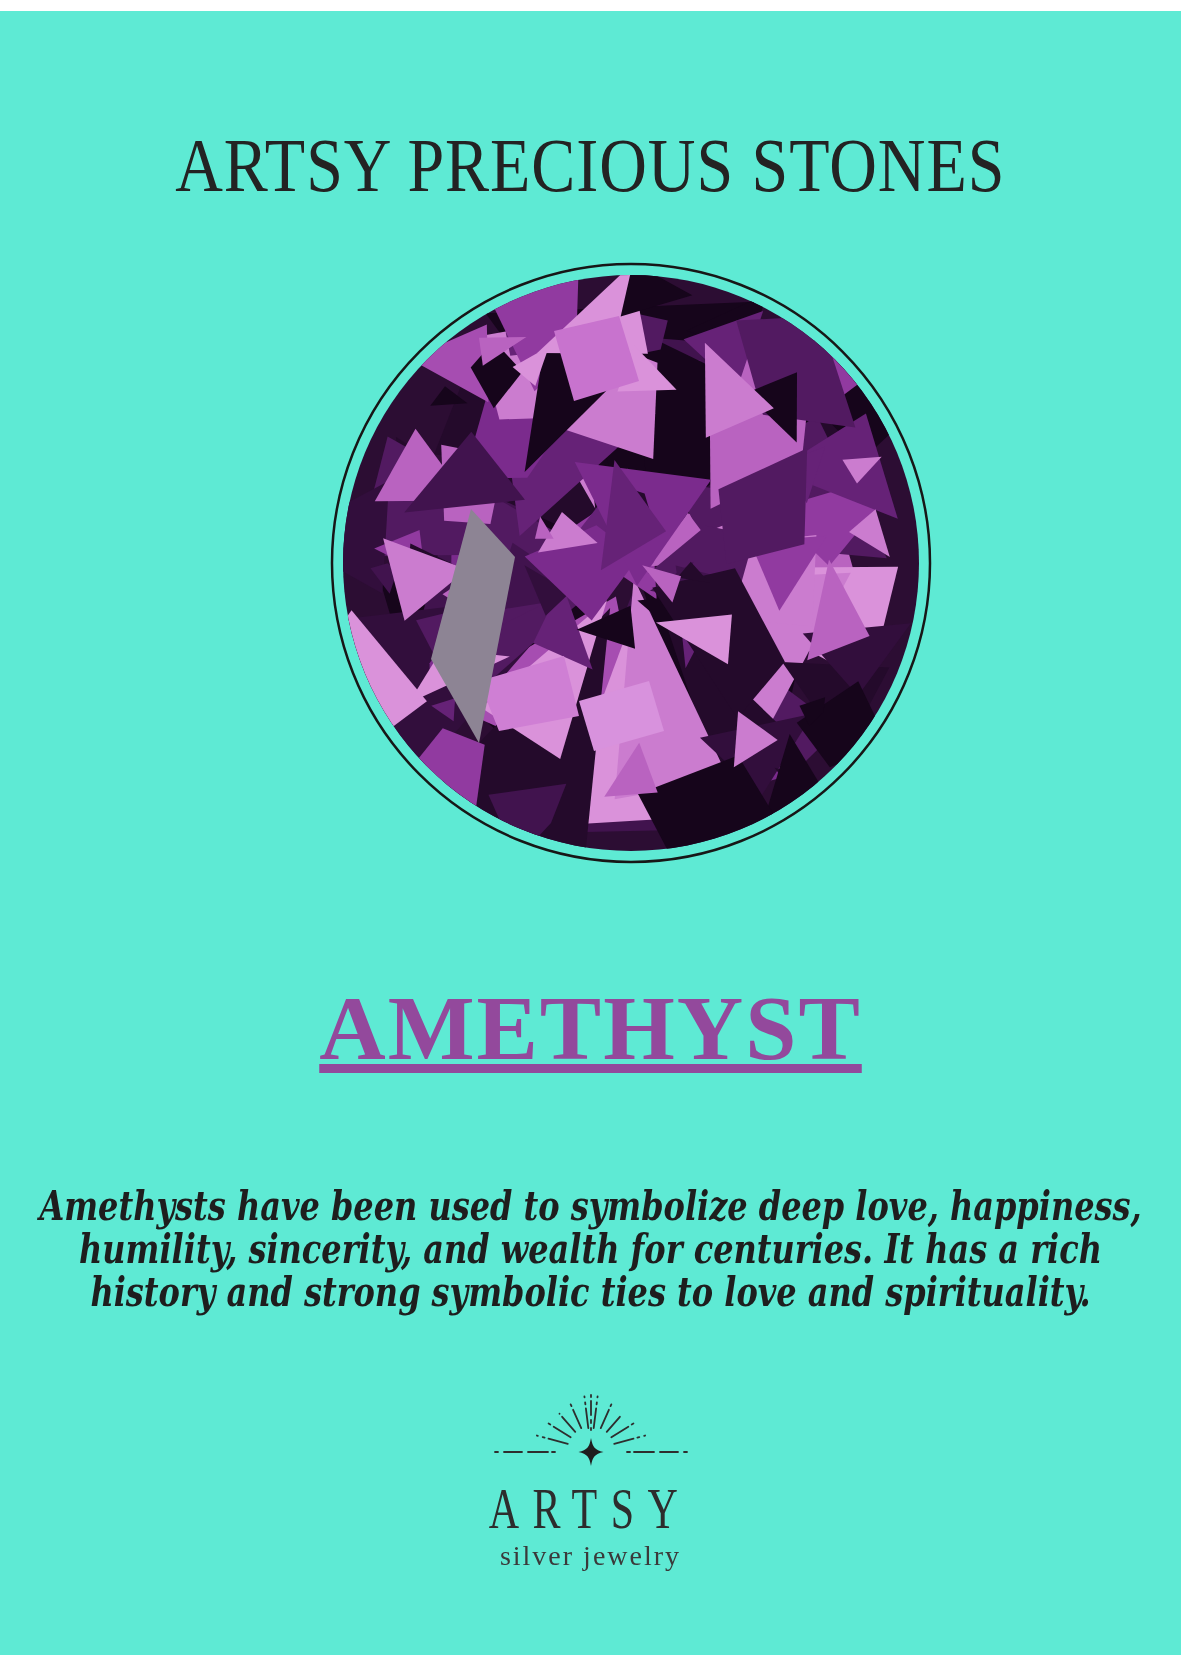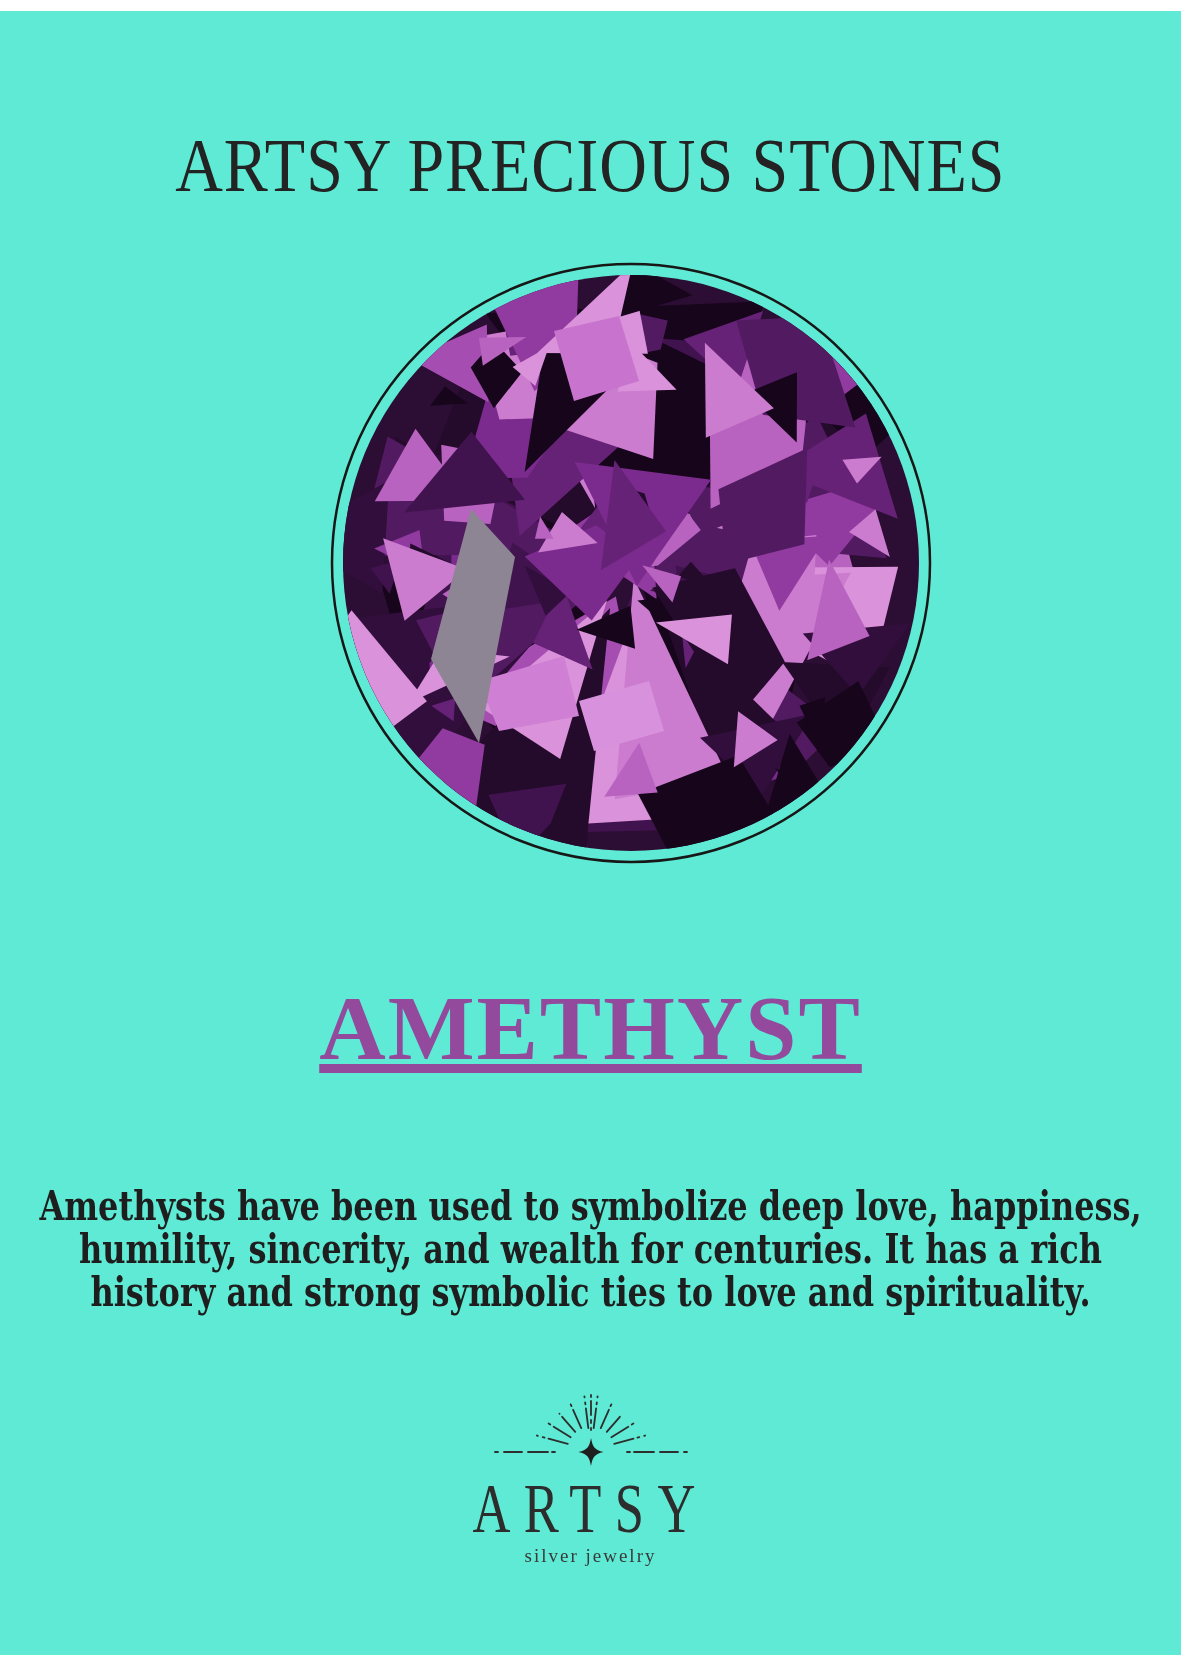--- a/index.html
+++ b/index.html
@@ -63,39 +63,40 @@
   .desc {
     top: 1174px;
     display: flex;
     flex-direction: column;
     align-items: center;
     font-family: "DejaVu Serif", serif;
     font-weight: bold;
     font-size: 41px;
     line-height: 43px;
     color: #1e1e1e;
+    font-style: italic;
   }
   .desc .scale-x { transform: scaleX(0.78); }
   .desc .line { white-space: nowrap; }
 
   .logo-icon-wrap { top: 1378px; height: 80px; }
 
   .brand-name {
     top: 1448px;
-    font-size: 70px;
+    font-size: 56px;
     line-height: 100px;
     font-weight: normal;
     letter-spacing: 18px;
     color: #2d2d2d;
   }
   .brand-name .scale-x { transform: scaleX(0.75); }
 
   .tagline {
     top: 1528px;
-    font-size: 19px;
+    font-size: 28px;
     line-height: 34px;
     letter-spacing: 2px;
     color: #3a3a3a;
   }
 </style>
 </head>
 <body>
 
 <div class="page">
 

